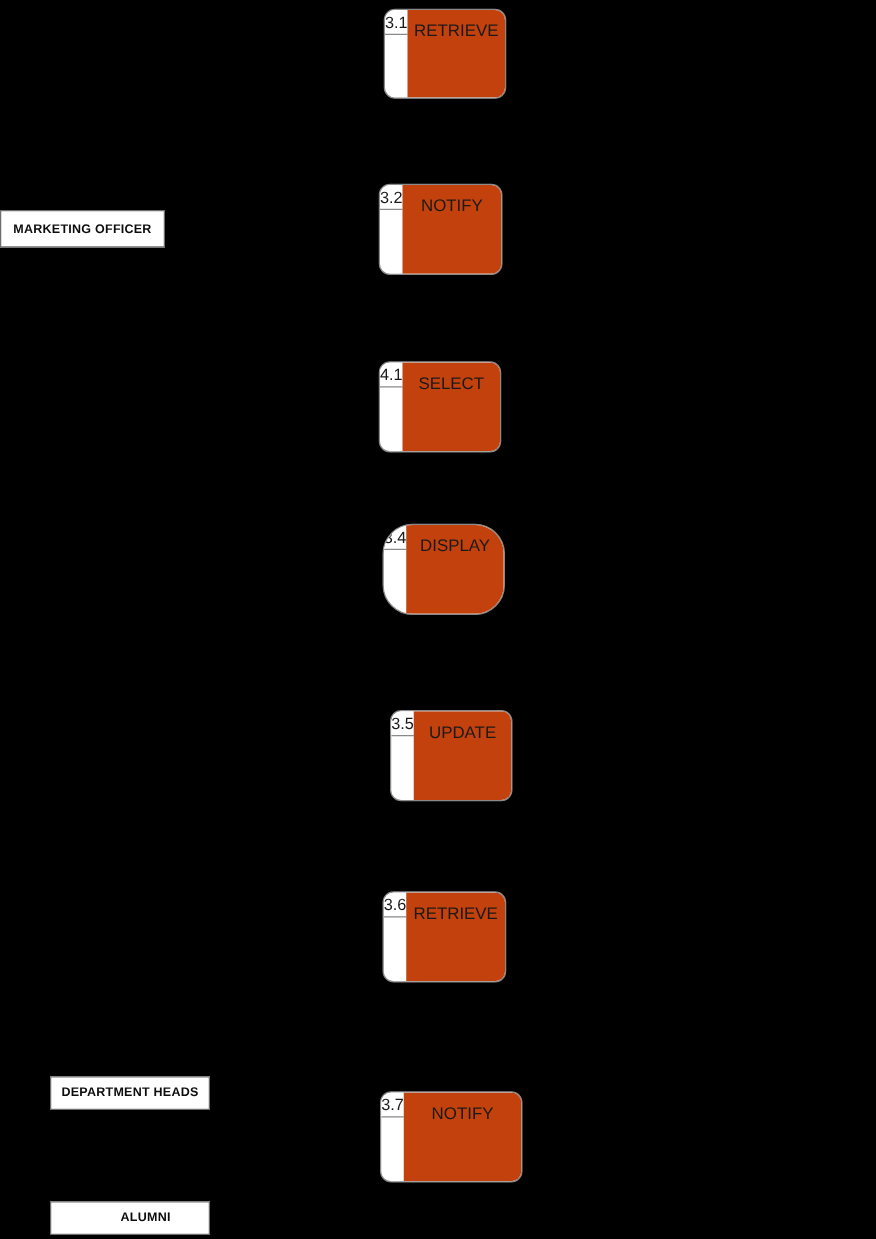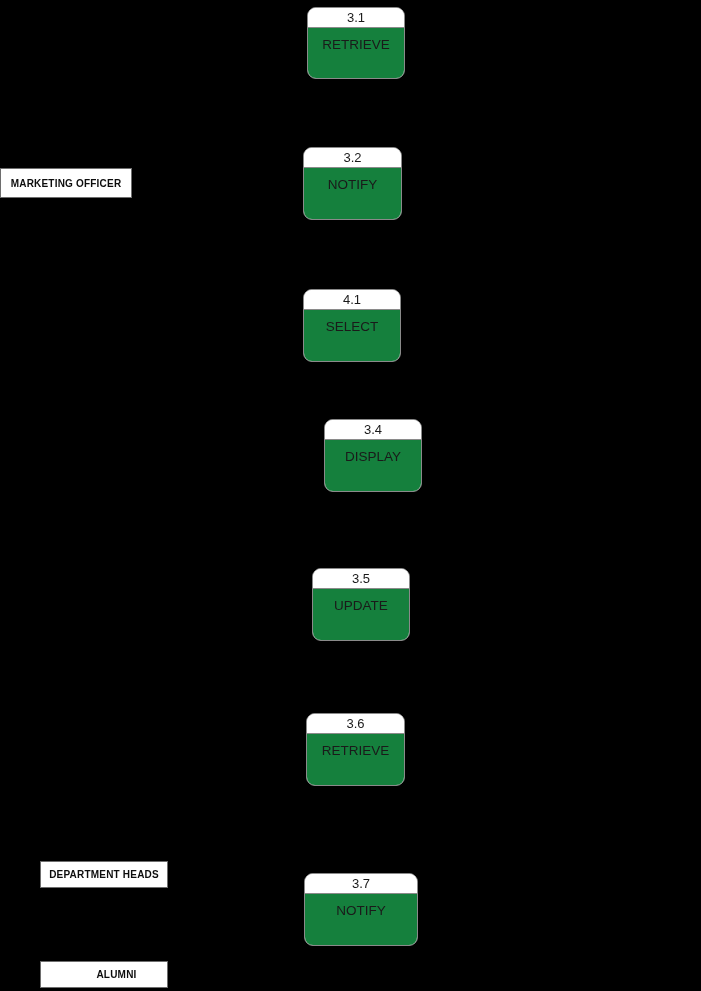--- a/index.html
+++ b/index.html
@@ -20,38 +20,38 @@
   }
 
   
   .process {
     position: absolute;
     box-sizing: border-box;
     background: #ffffff;
     border: 1px solid #8a8a8a;
     border-radius: 9px;
     display: flex;
-    flex-direction: column;
+    flex-direction: row;
     overflow: hidden;
   }
   .process-id {
     flex: 0 0 auto;
     height: 19px;
     line-height: 19px;
     text-align: center;
     font-size: 13px;
     color: #1a1a1a;
     border-bottom: 1px solid #8a8a8a;
     background: #ffffff;
     white-space: nowrap;
   }
   .process-body {
     flex: 1 1 auto;
     position: relative;
-    background: #15803d;
+    background: #c2410c;
   }
   .process-label {
     position: absolute;
     left: 0;
     right: 0;
     top: 9px;
     text-align: center;
     font-size: 13.5px;
     color: #1a1a1a;
     white-space: nowrap;
@@ -94,21 +94,21 @@
     </div>
   </div>
 
   <div class="process" style="left: 303px; top: 289px; width: 98px; height: 73px;">
     <div class="process-id">4.1</div>
     <div class="process-body">
       <div class="process-label">SELECT</div>
     </div>
   </div>
 
-  <div class="process" style="left: 324px; top: 419px; width: 98px; height: 73px;">
+  <div class="process" style="left: 306px; top: 419px; width: 98px; height: 73px; border-radius: 24px;">
     <div class="process-id">3.4</div>
     <div class="process-body">
       <div class="process-label">DISPLAY</div>
     </div>
   </div>
 
   <div class="process" style="left: 312px; top: 568px; width: 98px; height: 73px;">
     <div class="process-id">3.5</div>
     <div class="process-body">
       <div class="process-label">UPDATE</div>

